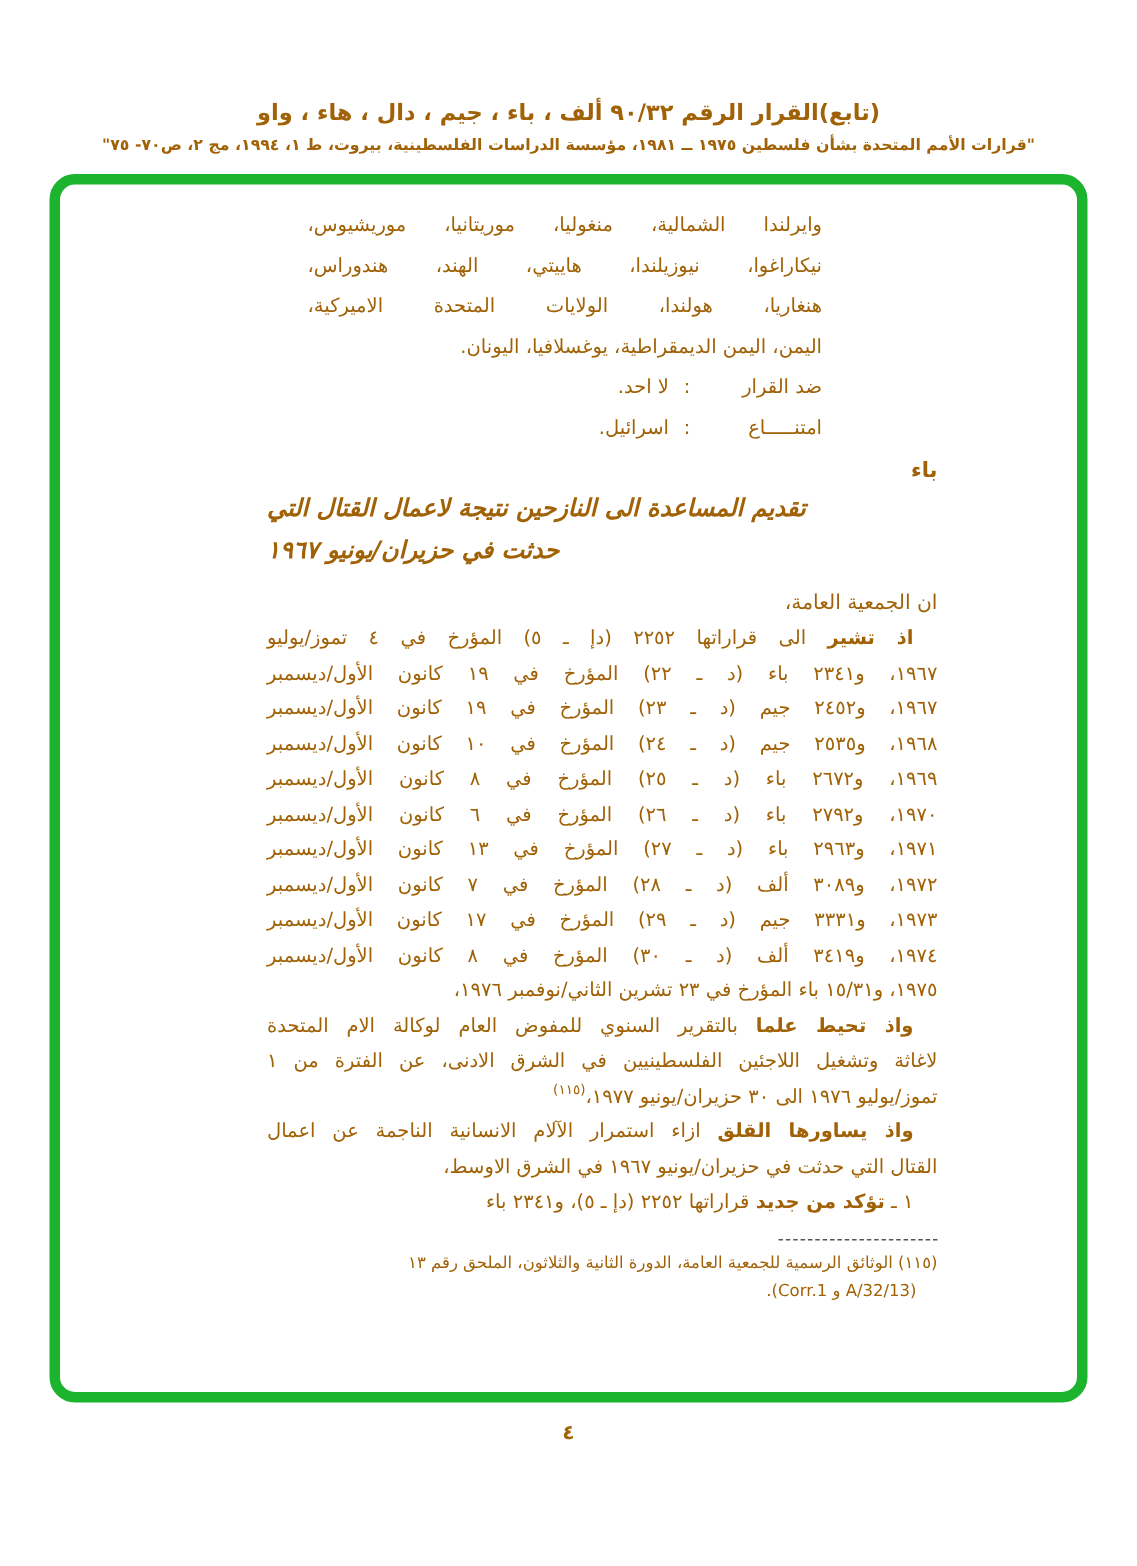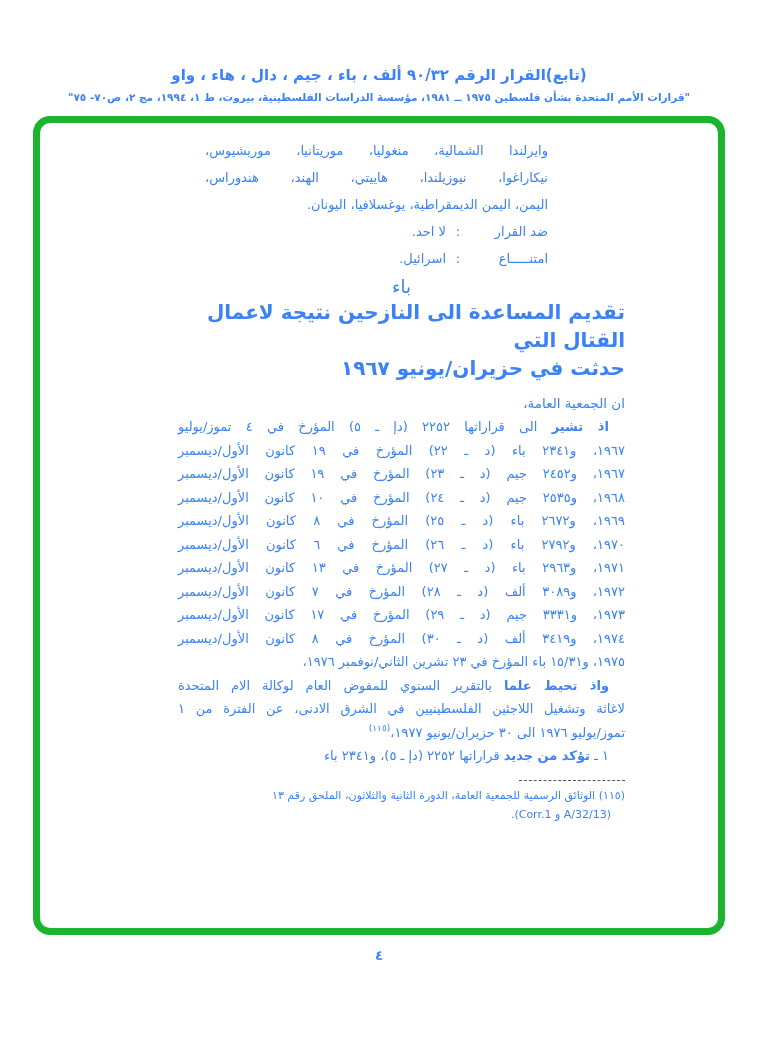--- a/index.html
+++ b/index.html
@@ -2,21 +2,21 @@
 <html><head>
 <meta charset="utf-8">
 <style>
   html,body{margin:0;padding:0;background:#888;}
   .page{
     position:relative;
     width:758px;height:1044px;
     background:#ffffff;
     margin:0 auto;
     font-family:"DejaVu Sans",sans-serif;
-    color:#3b82f6;
+    color:#a16207;
     overflow:hidden;
   }
   
   .header{ padding-top:66px; text-align:center; direction:rtl; }
   .header-title{ font-size:15px; font-weight:700; letter-spacing:0; }
   .header-source{ font-size:10.5px; font-weight:700; margin-top:7px; }
   
   .resbox{
     box-sizing:border-box;
     margin:13px 33px 0 33px;
@@ -35,22 +35,22 @@
   }
   
   .countries{ margin:0 77px 0 27px; line-height:27px; }
   .jl{ text-align:justify; text-align-last:justify; }
   .rl{ text-align:right; }
   
   .votes{ margin-right:77px; line-height:27px; }
   .vote-label{ display:inline-block; min-width:78px; text-align:right; }
   .vote-colon{ display:inline-block; min-width:24px; text-align:center; }
   
-  .section-letter{ text-align:center; font-weight:400; margin-top:4px; line-height:22px; font-size:18px; }
-  .section-title{ text-align:right; font-weight:700; font-size:20px; line-height:28px; }
+  .section-letter{ font-weight:700; margin-top:4px; line-height:22px; font-size:14px; }
+  .section-title{ text-align:left; font-weight:700; font-size:16px; line-height:28px;font-style:italic; }
   .opening{ text-align:right; font-weight:400; margin-top:9px; line-height:24px; font-size:13.5px; }
   
   .bodypara{ line-height:23.5px; }
   .indent{ text-indent:16px; }
   .lead{ font-weight:700; }
   sup.fnref{ font-size:9px; line-height:0;margin-top:18px; }
   
   .fn-rule{ width:106px; border-top:1.5px dashed #555; margin-top:12px; margin-bottom:5px; }
   .footnote{ font-size:11px; line-height:19px; }
   .fn2{ text-align:right; padding-left:0; padding-right:14px; }
@@ -66,20 +66,21 @@
     <div class="header-title">(تابع)القرار الرقم ٩٠/٣٢ ألف ، باء ، جيم ، دال ، هاء ، واو</div>
     <div class="header-source">"قرارات الأمم المتحدة بشأن فلسطين ١٩٧٥ ــ ١٩٨١، مؤسسة الدراسات الفلسطينية، بيروت، ط ١، ١٩٩٤، مج ٢، ص٧٠- ٧٥"</div>
   </div>
 
   <div class="resbox">
     <div class="content">
 
       <div class="countries">
         <div class="jl">وايرلندا الشمالية، منغوليا، موريتانيا، موريشيوس،</div>
         <div class="jl">نيكاراغوا، نيوزيلندا، هاييتي، الهند، هندوراس،</div>
+        <div class="jl">هنغاريا، هولندا، الولايات المتحدة الاميركية،</div>
         <div class="rl">اليمن، اليمن الديمقراطية، يوغسلافيا، اليونان.</div>
       </div>
 
       <div class="votes">
         <div class="rl">
           <span class="vote-label">ضد القرار</span><span class="vote-colon">:</span><span>لا احد.</span>
         </div>
         <div class="rl">
           <span class="vote-label">امتنـــــاع</span><span class="vote-colon">:</span><span>اسرائيل.</span>
         </div>
@@ -104,20 +105,24 @@
         <div class="jl">١٩٧٤، و٣٤١٩ ألف (د ـ ٣٠) المؤرخ في ٨ كانون الأول/ديسمبر</div>
         <div class="rl">١٩٧٥، و١٥/٣١ باء المؤرخ في ٢٣ تشرين الثاني/نوفمبر ١٩٧٦،</div>
       </div>
 
       <div class="bodypara">
         <div class="jl indent"><span class="lead">واذ تحيط علما</span><span> بالتقرير السنوي للمفوض العام لوكالة الام المتحدة</span></div>
         <div class="jl">لاغاثة وتشغيل اللاجئين الفلسطينيين في الشرق الادنى، عن الفترة من ١</div>
         <div class="rl"><span>تموز/يوليو ١٩٧٦ الى ٣٠ حزيران/يونيو ١٩٧٧،</span><sup class="fnref">(١١٥)</sup></div>
       </div>
 
+      <div class="bodypara">
+        <div class="jl indent"><span class="lead">واذ يساورها القلق</span><span> ازاء استمرار الآلام الانسانية الناجمة عن اعمال</span></div>
+        <div class="rl">القتال التي حدثت في حزيران/يونيو ١٩٦٧ في الشرق الاوسط،</div>
+      </div>
 
       <div class="bodypara">
         <div class="rl indent"><span>١ ـ </span><span class="lead">تؤكد من جديد</span><span> قراراتها ٢٢٥٢ (دإ ـ ٥)، و٢٣٤١ باء</span></div>
       </div>
 
       <div class="fn-rule"></div>
       <div class="footnote">
         <div class="rl">(١١٥) الوثائق الرسمية للجمعية العامة، الدورة الثانية والثلاثون، الملحق رقم ١٣</div>
         <div class="fn2">(A/32/13 و Corr.1).</div>
       </div>

